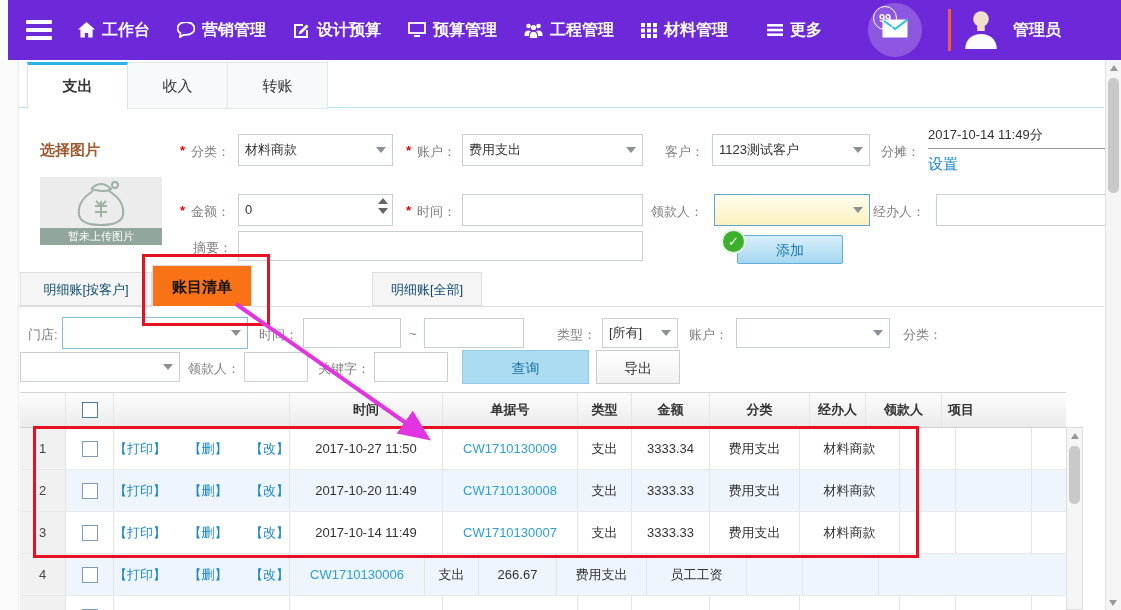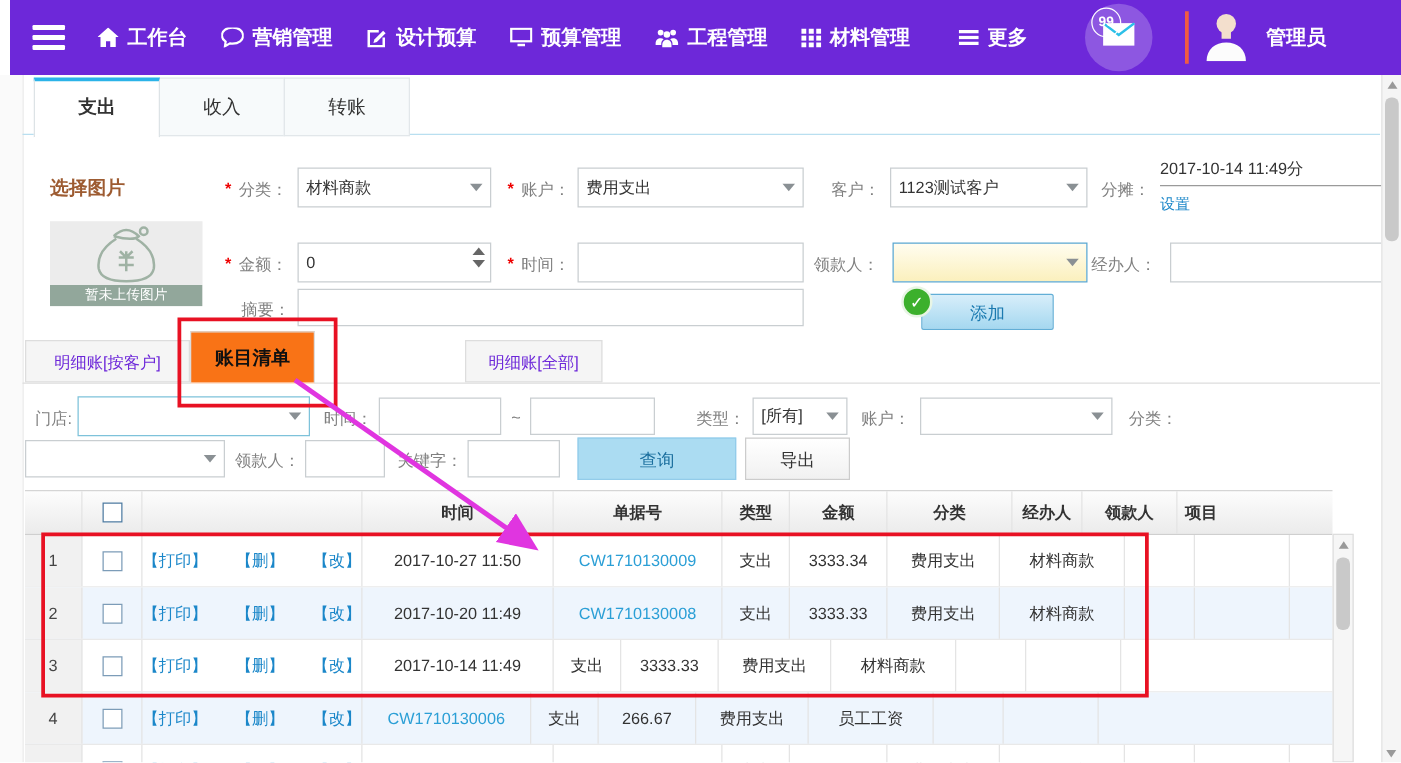--- a/index.html
+++ b/index.html
@@ -33,31 +33,31 @@
   .inp{position:absolute;border:1px solid #c9ced1;background:#fff;box-sizing:border-box;font-size:13px;color:#333;padding:0 6px;}
   .sel{position:absolute;border:1px solid #c9ced1;background:#fff;box-sizing:border-box;font-size:13px;color:#333;display:flex;align-items:center;padding:0 6px;cursor:pointer;}
   .sel .arrow{margin-left:auto;width:0;height:0;border-left:5px solid transparent;border-right:5px solid transparent;border-top:6px solid #8a9094;}
   .pick-image{position:absolute;left:40px;top:141px;font-size:15px;font-weight:bold;color:#9d5b31;cursor:pointer;}
   .img-box{position:absolute;left:40px;top:177px;width:122px;height:68px;background:#ececec;overflow:hidden;}
   .img-box svg{display:block;margin:2px auto 0;}
   .img-caption{position:absolute;left:0;bottom:0;width:100%;height:17px;background:#92a79b;color:#fff;font-size:11px;text-align:center;line-height:17px;}
   .share-frac{position:absolute;left:928px;top:126px;width:200px;font-size:13px;color:#333;}
   .share-frac .d{padding-bottom:4px;border-bottom:1px solid #9a9a9a;white-space:nowrap;}
   .link{color:#1b87c9;cursor:pointer;text-decoration:none;}
-  .share-frac .link{display:inline-block;margin-top:6px;font-size:12px;}
+  .share-frac .link{display:inline-block;margin-top:6px;font-size:15px;}
   .spinner{position:absolute;right:4px;top:3px;display:flex;flex-direction:column;gap:4px;}
   .spin-up{width:0;height:0;border-left:5px solid transparent;border-right:5px solid transparent;border-bottom:6px solid #666;}
   .spin-dn{width:0;height:0;border-left:5px solid transparent;border-right:5px solid transparent;border-top:6px solid #666;}
   .payee-sel{background:linear-gradient(#fffdf0,#fbf0bd);border:1px solid #5aa7d0;}
   .add-btn{position:absolute;left:737px;top:235px;width:106px;height:29px;background:linear-gradient(#d8eefa,#a5d8f0);border:1px solid #62aed6;border-radius:2px;color:#1b7ab0;font-size:14px;text-align:center;line-height:29px;cursor:pointer;box-sizing:border-box;}
   .check-ic{position:absolute;left:721px;top:229px;width:21px;height:21px;border-radius:50%;background:#3cb02c;border:2px solid #e8f5e5;color:#fff;font-size:13px;font-weight:bold;text-align:center;line-height:21px;z-index:2;}
 
   
   .subtab-line{position:absolute;left:18px;top:306px;width:1086px;height:1px;background:#ddd;}
-  .stab{position:absolute;top:272px;height:34px;line-height:34px;text-align:center;font-size:13px;color:#6d28d9;background:#f5f5f5;border:1px solid #ddd;box-sizing:border-box;cursor:pointer;}
+  .stab{position:absolute;top:272px;height:34px;line-height:34px;text-align:center;font-size:13px;color:#0c4a6e;background:#f5f5f5;border:1px solid #ddd;box-sizing:border-box;cursor:pointer;}
   .stab.active{top:265px;height:42px;line-height:42px;background:#f97316;border-bottom:1px solid #fff;font-weight:bold;color:#111;font-size:15px;z-index:4;}
 
   
   .btn-search{position:absolute;left:462px;top:350px;width:127px;height:34px;background:#abdcf2;border:1px solid #93ccea;color:#1b6f9e;font-size:14px;text-align:center;line-height:34px;cursor:pointer;box-sizing:border-box;}
   .btn-export{position:absolute;left:596px;top:350px;width:84px;height:34px;background:linear-gradient(#ffffff,#f1f1f1);border:1px solid #ccc;color:#333;font-size:14px;text-align:center;line-height:34px;cursor:pointer;box-sizing:border-box;}
 
   
   .tbl{position:absolute;left:20px;top:392px;width:1046px;font-size:13px;color:#333;}
   .tr{display:flex;height:41px;border-bottom:1px solid #e9e9e9;background:#fff;}
   .tr.alt{background:#eef5fd;}
@@ -363,20 +363,21 @@
       <div class="c c-num">3</div>
       <div class="c c-chk">
           <span class="cb"></span>
         </div>
       <div class="c c-act">
         <a class="lnk">【打印】</a>
         <a class="lnk">【删】</a>
         <a class="lnk">【改】</a>
       </div>
       <div class="c c-date">2017-10-14 11:49</div>
+      <a class="c c-doc">CW1710130007</a>
       <div class="c c-type">支出</div>
       <div class="c c-amt">3333.33</div>
       <div class="c c-acct">费用支出</div>
       <div class="c c-cat">材料商款</div>
       <div class="c c-op"></div>
       <div class="c c-payee"></div>
       <div class="c c-proj"></div>
     </div>
 
     <div class="tr alt">

